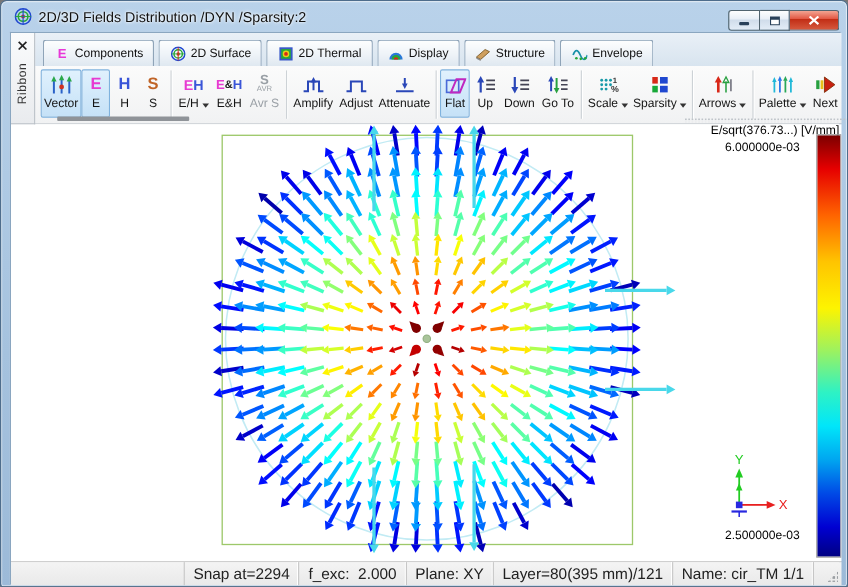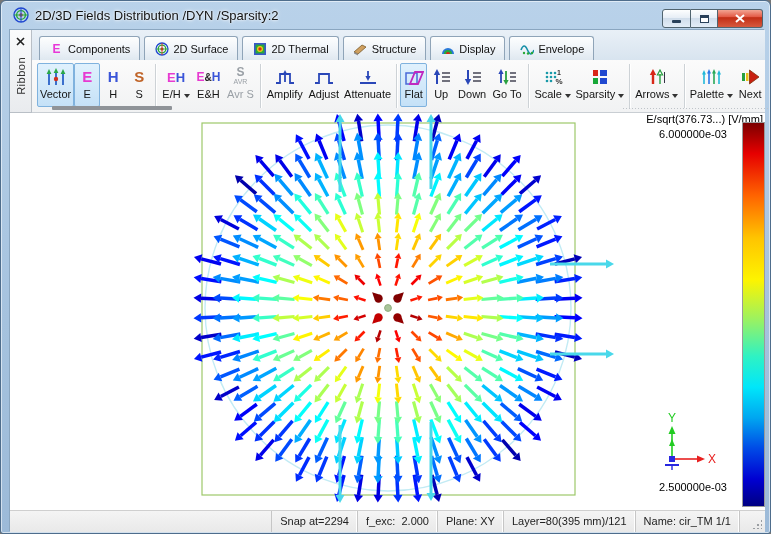--- a/index.html
+++ b/index.html
@@ -48,21 +48,21 @@
   .ribbon-dots{position:absolute;left:590px;top:47px;width:160px;height:4px;
     background-image:radial-gradient(#bfc4c9 1px,transparent 1px);background-size:3px 3px;}
   
   .plot{position:absolute;left:0;top:83px;width:755px;height:397px;background:#fff;overflow:hidden;}
   .plot svg{position:absolute;left:0;top:0;}
   .cb-title{position:absolute;top:0;right:2px;font-size:11px;color:#000;}
   .cb-max{position:absolute;top:15px;right:38px;font-size:11px;color:#000;}
   .cb-min{position:absolute;top:368px;right:38px;font-size:11px;color:#000;}
   .colorbar{position:absolute;left:732px;top:9px;width:23px;height:385px;border:1px solid #9a9a9a;}
   
-  .statusbar{position:absolute;left:0;top:480px;width:755px;height:22px;background:linear-gradient(#f4f4f4,#e9e9e9);border-top:1px solid #cfcfcf;display:flex;align-items:center;justify-content:flex-end;font-size:11px;color:#222;padding-left:24px;}
+  .statusbar{position:absolute;left:0;top:480px;width:755px;height:22px;background:linear-gradient(#f4f4f4,#e9e9e9);border-top:1px solid #cfcfcf;display:flex;align-items:center;justify-content:flex-end;font-size:14px;color:#222;padding-left:24px;}
   .seg{padding:0 8px;border-left:1px solid #c6c6c6;box-shadow:-1px 0 0 #fff inset;white-space:pre;line-height:21px;}
   .grip-cell{width:26px;height:21px;border-left:1px solid #c6c6c6;position:relative;}
   .grip{position:absolute;right:3px;bottom:3px;width:10px;height:10px;
     background-image:radial-gradient(#9a9ea2 1.2px,transparent 1.3px);background-size:4px 4px;
     clip-path:polygon(100% 0,100% 100%,0 100%);}
 </style>
 </head>
 <body>
 
 <div class="window">
@@ -128,35 +128,35 @@
             <rect x="2.6" y="2.6" width="8.8" height="8.8" fill="#28a838"></rect>
             <circle cx="7" cy="7" r="3" fill="#e8d018"></circle>
             <circle cx="7" cy="7" r="1.7" fill="#d82818"></circle>
           </svg>
         </span>
         <span>2D Thermal</span>
       </div>
       <div class="tab">
         <span class="ticon">
           <svg width="14" height="14" viewBox="0 0 14 14">
-            <polygon points="1,10 9,3 13,5 5,12" fill="#cfa060" stroke="#7a5a28" stroke-width=".8"></polygon>
-            <polygon points="1,10 5,12 5,13.5 1,11.5" fill="#8a8a8a"></polygon>
-          </svg>
-        </span>
-        <span>Structure</span>
+            <path d="M1 12 a6 6 0 0 1 12 0 Z" fill="#2878d8"></path>
+            <path d="M3 12 a4 4 0 0 1 8 0 Z" fill="#28a838"></path>
+            <path d="M5 12 a2 2 0 0 1 4 0 Z" fill="#d82818"></path>
+          </svg>
+        </span>
+        <span>Display</span>
       </div>
       <div class="tab">
         <span class="ticon">
           <svg width="14" height="14" viewBox="0 0 14 14">
-            <path d="M1 12 a6 6 0 0 1 12 0 Z" fill="#2878d8"></path>
-            <path d="M3 12 a4 4 0 0 1 8 0 Z" fill="#28a838"></path>
-            <path d="M5 12 a2 2 0 0 1 4 0 Z" fill="#d82818"></path>
-          </svg>
-        </span>
-        <span>Display</span>
+            <polygon points="1,10 9,3 13,5 5,12" fill="#cfa060" stroke="#7a5a28" stroke-width=".8"></polygon>
+            <polygon points="1,10 5,12 5,13.5 1,11.5" fill="#8a8a8a"></polygon>
+          </svg>
+        </span>
+        <span>Structure</span>
       </div>
       <div class="tab">
         <span class="ticon">
           <svg width="14" height="14" viewBox="0 0 14 14">
             <path d="M1 8 q3 -8 6.5 0 t6.5 0" fill="none" stroke="#1890a8" stroke-width="1.6"></path>
             <circle cx="4" cy="11" r="1.2" fill="#28a838"></circle>
               <circle cx="8" cy="11.5" r="1.2" fill="#28a838"></circle>
               <circle cx="12" cy="11" r="1.2" fill="#28a838"></circle>
           </svg>
         </span>

